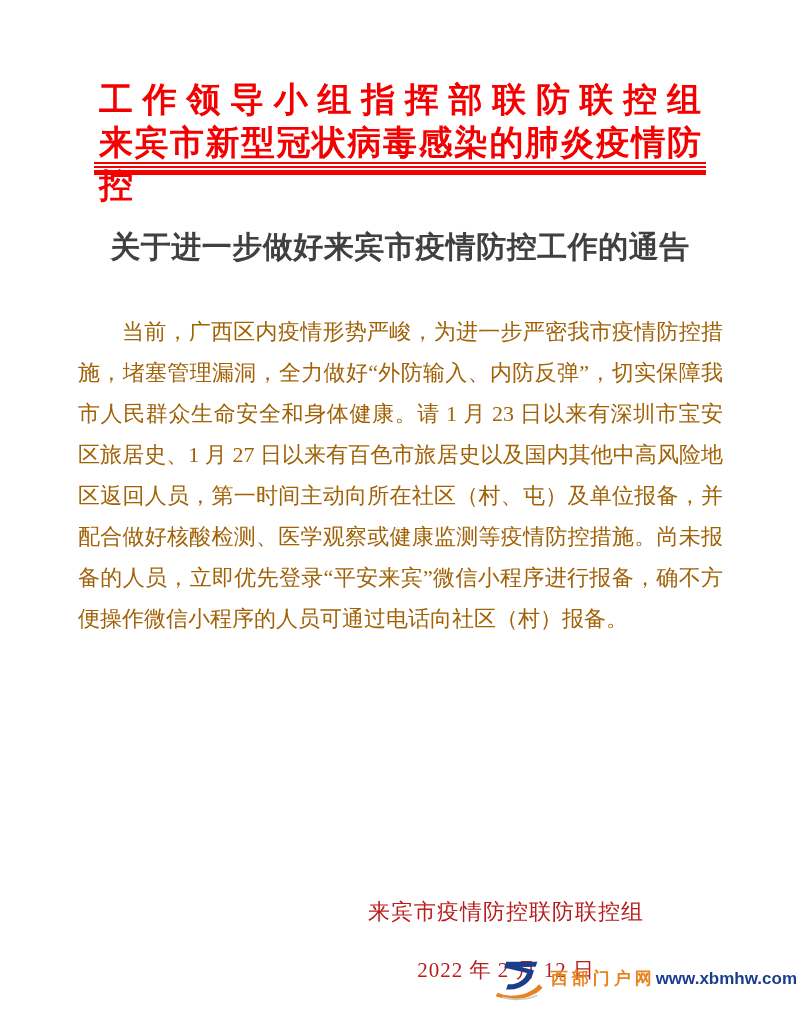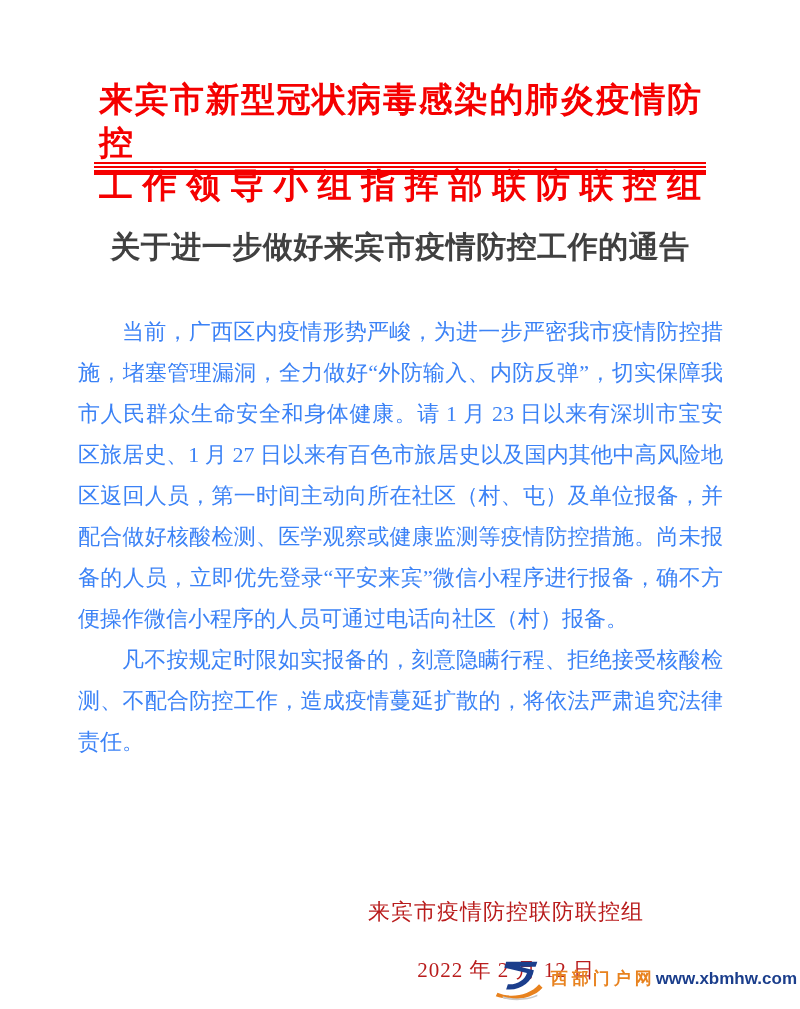--- a/index.html
+++ b/index.html
@@ -54,21 +54,21 @@
   }
 
   
   .body-text {
     position: absolute;
     top: 311px;
     left: 78px;
     width: 645px;
     font-size: 22px;
     line-height: 41px;
-    color: #3b82f6;
+    color: #a16207;
     text-align: justify;
   }
   .body-text p {
     margin: 0;
     text-indent: 2em;
   }
 
   
   .signature {
     position: absolute;
@@ -121,37 +121,36 @@
     line-height: 20px;
     white-space: nowrap;
   }
 </style>
 </head>
 <body>
 
 <div class="page">
 
   <div class="letterhead" style="color: rgb(245, 0, 0);">
+    <div class="line">工作领导小组指挥部联防联控组</div>
     <div class="line">来宾市新型冠状病毒感染的肺炎疫情防控</div>
-    <div class="line">工作领导小组指挥部联防联控组</div>
   </div>
 
   <div class="red-rule">
     <div class="r-thin" style="background: rgb(245, 0, 0);"></div>
     <div class="gap1"></div>
     <div class="r-thin" style="background: rgb(245, 0, 0);"></div>
     <div class="gap2"></div>
     <div class="r-thick" style="background: rgb(245, 0, 0);"></div>
   </div>
 
   <div class="doc-title">关于进一步做好来宾市疫情防控工作的通告</div>
 
   <div class="body-text">
     <p>当前，广西区内疫情形势严峻，为进一步严密我市疫情防控措施，堵塞管理漏洞，全力做好“外防输入、内防反弹”，切实保障我市人民群众生命安全和身体健康。请 1 月 23 日以来有深圳市宝安区旅居史、1 月 27 日以来有百色市旅居史以及国内其他中高风险地区返回人员，第一时间主动向所在社区（村、屯）及单位报备，并配合做好核酸检测、医学观察或健康监测等疫情防控措施。尚未报备的人员，立即优先登录“平安来宾”微信小程序进行报备，确不方便操作微信小程序的人员可通过电话向社区（村）报备。</p>
-    <p>凡不按规定时限如实报备的，刻意隐瞒行程、拒绝接受核酸检测、不配合防控工作，造成疫情蔓延扩散的，将依法严肃追究法律责任。</p>
   </div>
 
   <div class="signature">
     <div class="sig-inner">
       <div class="issuer">来宾市疫情防控联防联控组</div>
       <div class="date">2022 年 2 月 12 日</div>
     </div>
   </div>
 
   <div class="watermark">

